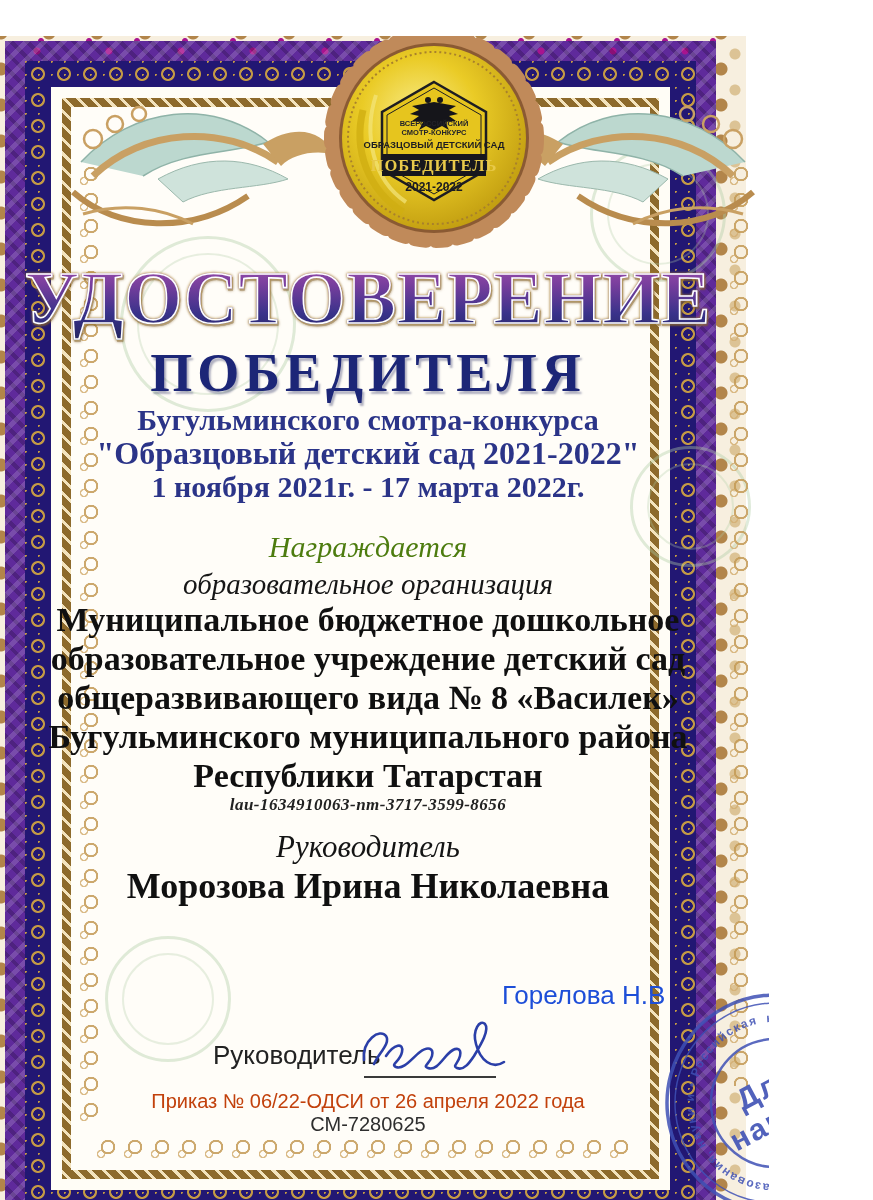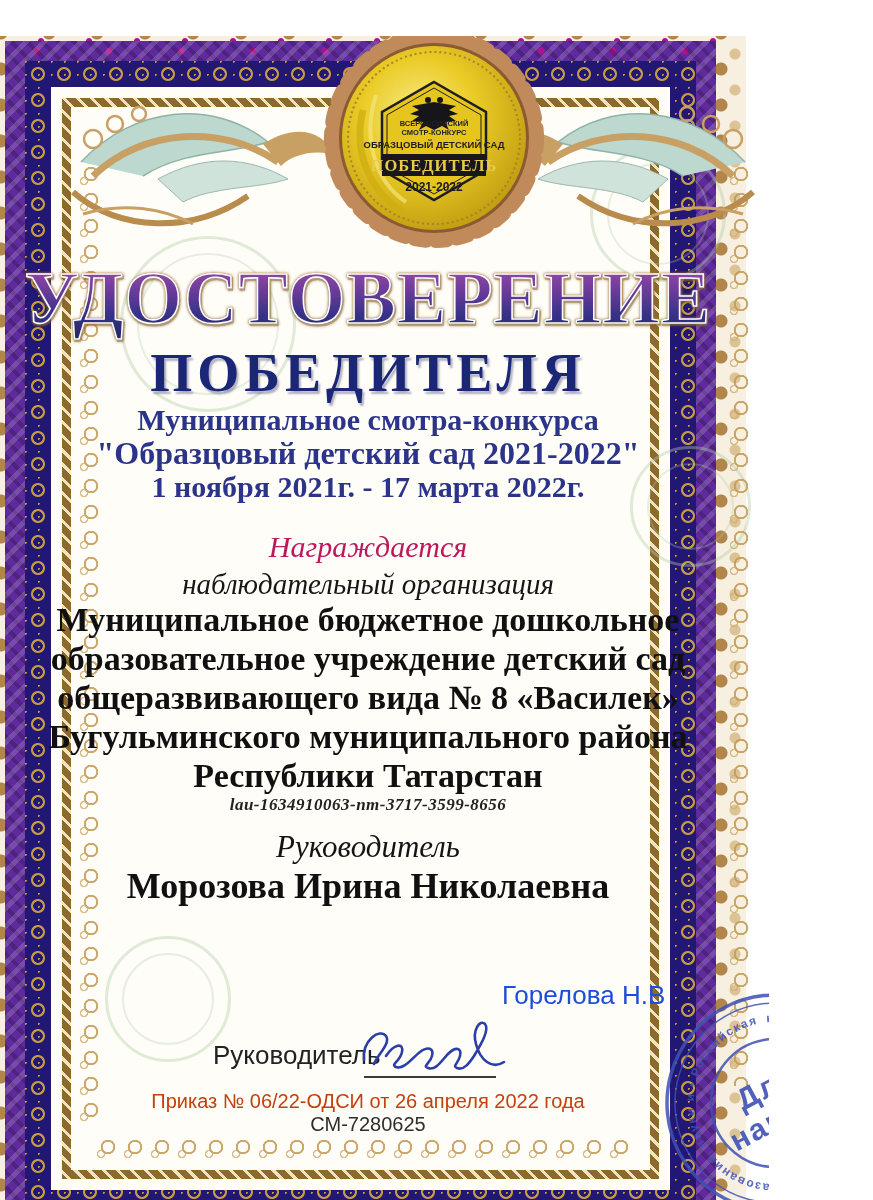--- a/index.html
+++ b/index.html
@@ -68,21 +68,21 @@
     background:linear-gradient(180deg,#a855b2 0%, #7b3f9e 32%, #39328a 68%, #23255f 100%);
     -webkit-background-clip:text; background-clip:text; color:transparent;
     -webkit-text-stroke:1.6px #ffffff;
     filter: drop-shadow(0 0 1.5px #a87f2f) drop-shadow(1px 2px 0px rgba(120,90,40,.55));
   }
   .subtitle{ top:306px; font-size:54px; font-weight:bold; letter-spacing:5px; color:#1c2677;
              text-shadow:2px 3px 2px rgba(30,35,90,.35);}
   .c-line1{ top:367px; font-size:30px; font-weight:bold; color:#2b3488; }
   .c-line2{ top:399px; font-size:32px; font-weight:bold; color:#2b3488; }
   .c-dates{ top:434px; font-size:30px; font-weight:bold; color:#2b3488; }
-  .awarded{ top:494px; font-size:30px; font-style:italic; color:#be185d; }
+  .awarded{ top:494px; font-size:30px; font-style:italic; color:#4d7c0f; }
   .awarded-sub{ top:532px; font-size:29px; font-style:italic; color:#161616; }
   .org{ top:564px; font-size:34px; font-weight:bold; color:#101010; line-height:39px; }
   .reg-code{ top:759px; font-size:17px; font-style:italic; font-weight:bold; color:#222; letter-spacing:.5px;}
   .head-label{ top:793px; font-size:31px; font-style:italic; color:#141414; }
   .head-name{ top:829px; font-size:36px; font-weight:bold; color:#101010; }
   .sans{ font-family:"Liberation Sans", sans-serif; }
   .order-line{ top:1054px; font-size:20px; color:#c2410c; }
   .doc-number{ top:1077px; font-size:20px; color:#2e2e2e;text-align:center; }
   .sig-label{ position:absolute; left:213px; top:1004px; font-size:26px; color:#222; }
   .sig-name{ position:absolute; left:502px; top:944px; font-size:26px; color:#1d4ed8; }
@@ -158,26 +158,26 @@
       <text x="116" y="114.5" text-anchor="middle" font-size="7.5" font-weight="bold" fill="#23232a" font-family="Liberation Sans, sans-serif">СМОТР-КОНКУРС</text>
       <text x="116" y="128" text-anchor="middle" font-size="9.5" font-weight="bold" fill="#1c1c22" font-family="Liberation Sans, sans-serif">ОБРАЗЦОВЫЙ ДЕТСКИЙ САД</text>
       <polygon points="64,134 168,134 168,156 64,156" fill="#17171d"></polygon>
       <text x="116" y="151" text-anchor="middle" font-size="16.5" font-weight="bold" fill="#e8c94a" letter-spacing="1" font-family="Liberation Serif, serif">ПОБЕДИТЕЛЬ</text>
       <text x="116" y="171" text-anchor="middle" font-size="12" font-weight="bold" fill="#1c1c22" font-family="Liberation Sans, sans-serif">2021-2022</text>
     </g>
   </svg>
 
   <div class="tl title">УДОСТОВЕРЕНИЕ</div>
   <div class="tl subtitle">ПОБЕДИТЕЛЯ</div>
-  <div class="tl c-line1">Муниципальное смотра-конкурса</div>
+  <div class="tl c-line1">Бугульминского смотра-конкурса</div>
   <div class="tl c-line2">"Образцовый детский сад 2021-2022"</div>
   <div class="tl c-dates">1 ноября 2021г. - 17 марта 2022г.</div>
 
   <div class="tl awarded">Награждается</div>
-  <div class="tl awarded-sub">наблюдательный организация</div>
+  <div class="tl awarded-sub">образовательное организация</div>
   <div class="tl org">
     <div>Муниципальное бюджетное дошкольное</div>
     <div>образовательное учреждение детский сад</div>
     <div>общеразвивающего вида № 8 «Василек»</div>
     <div>Бугульминского муниципального района</div>
     <div>Республики Татарстан</div>
   </div>
   <div class="tl reg-code">lau-1634910063-nm-3717-3599-8656</div>
   <div class="tl head-label">Руководитель</div>
   <div class="tl head-name">Морозова Ирина Николаевна</div>

